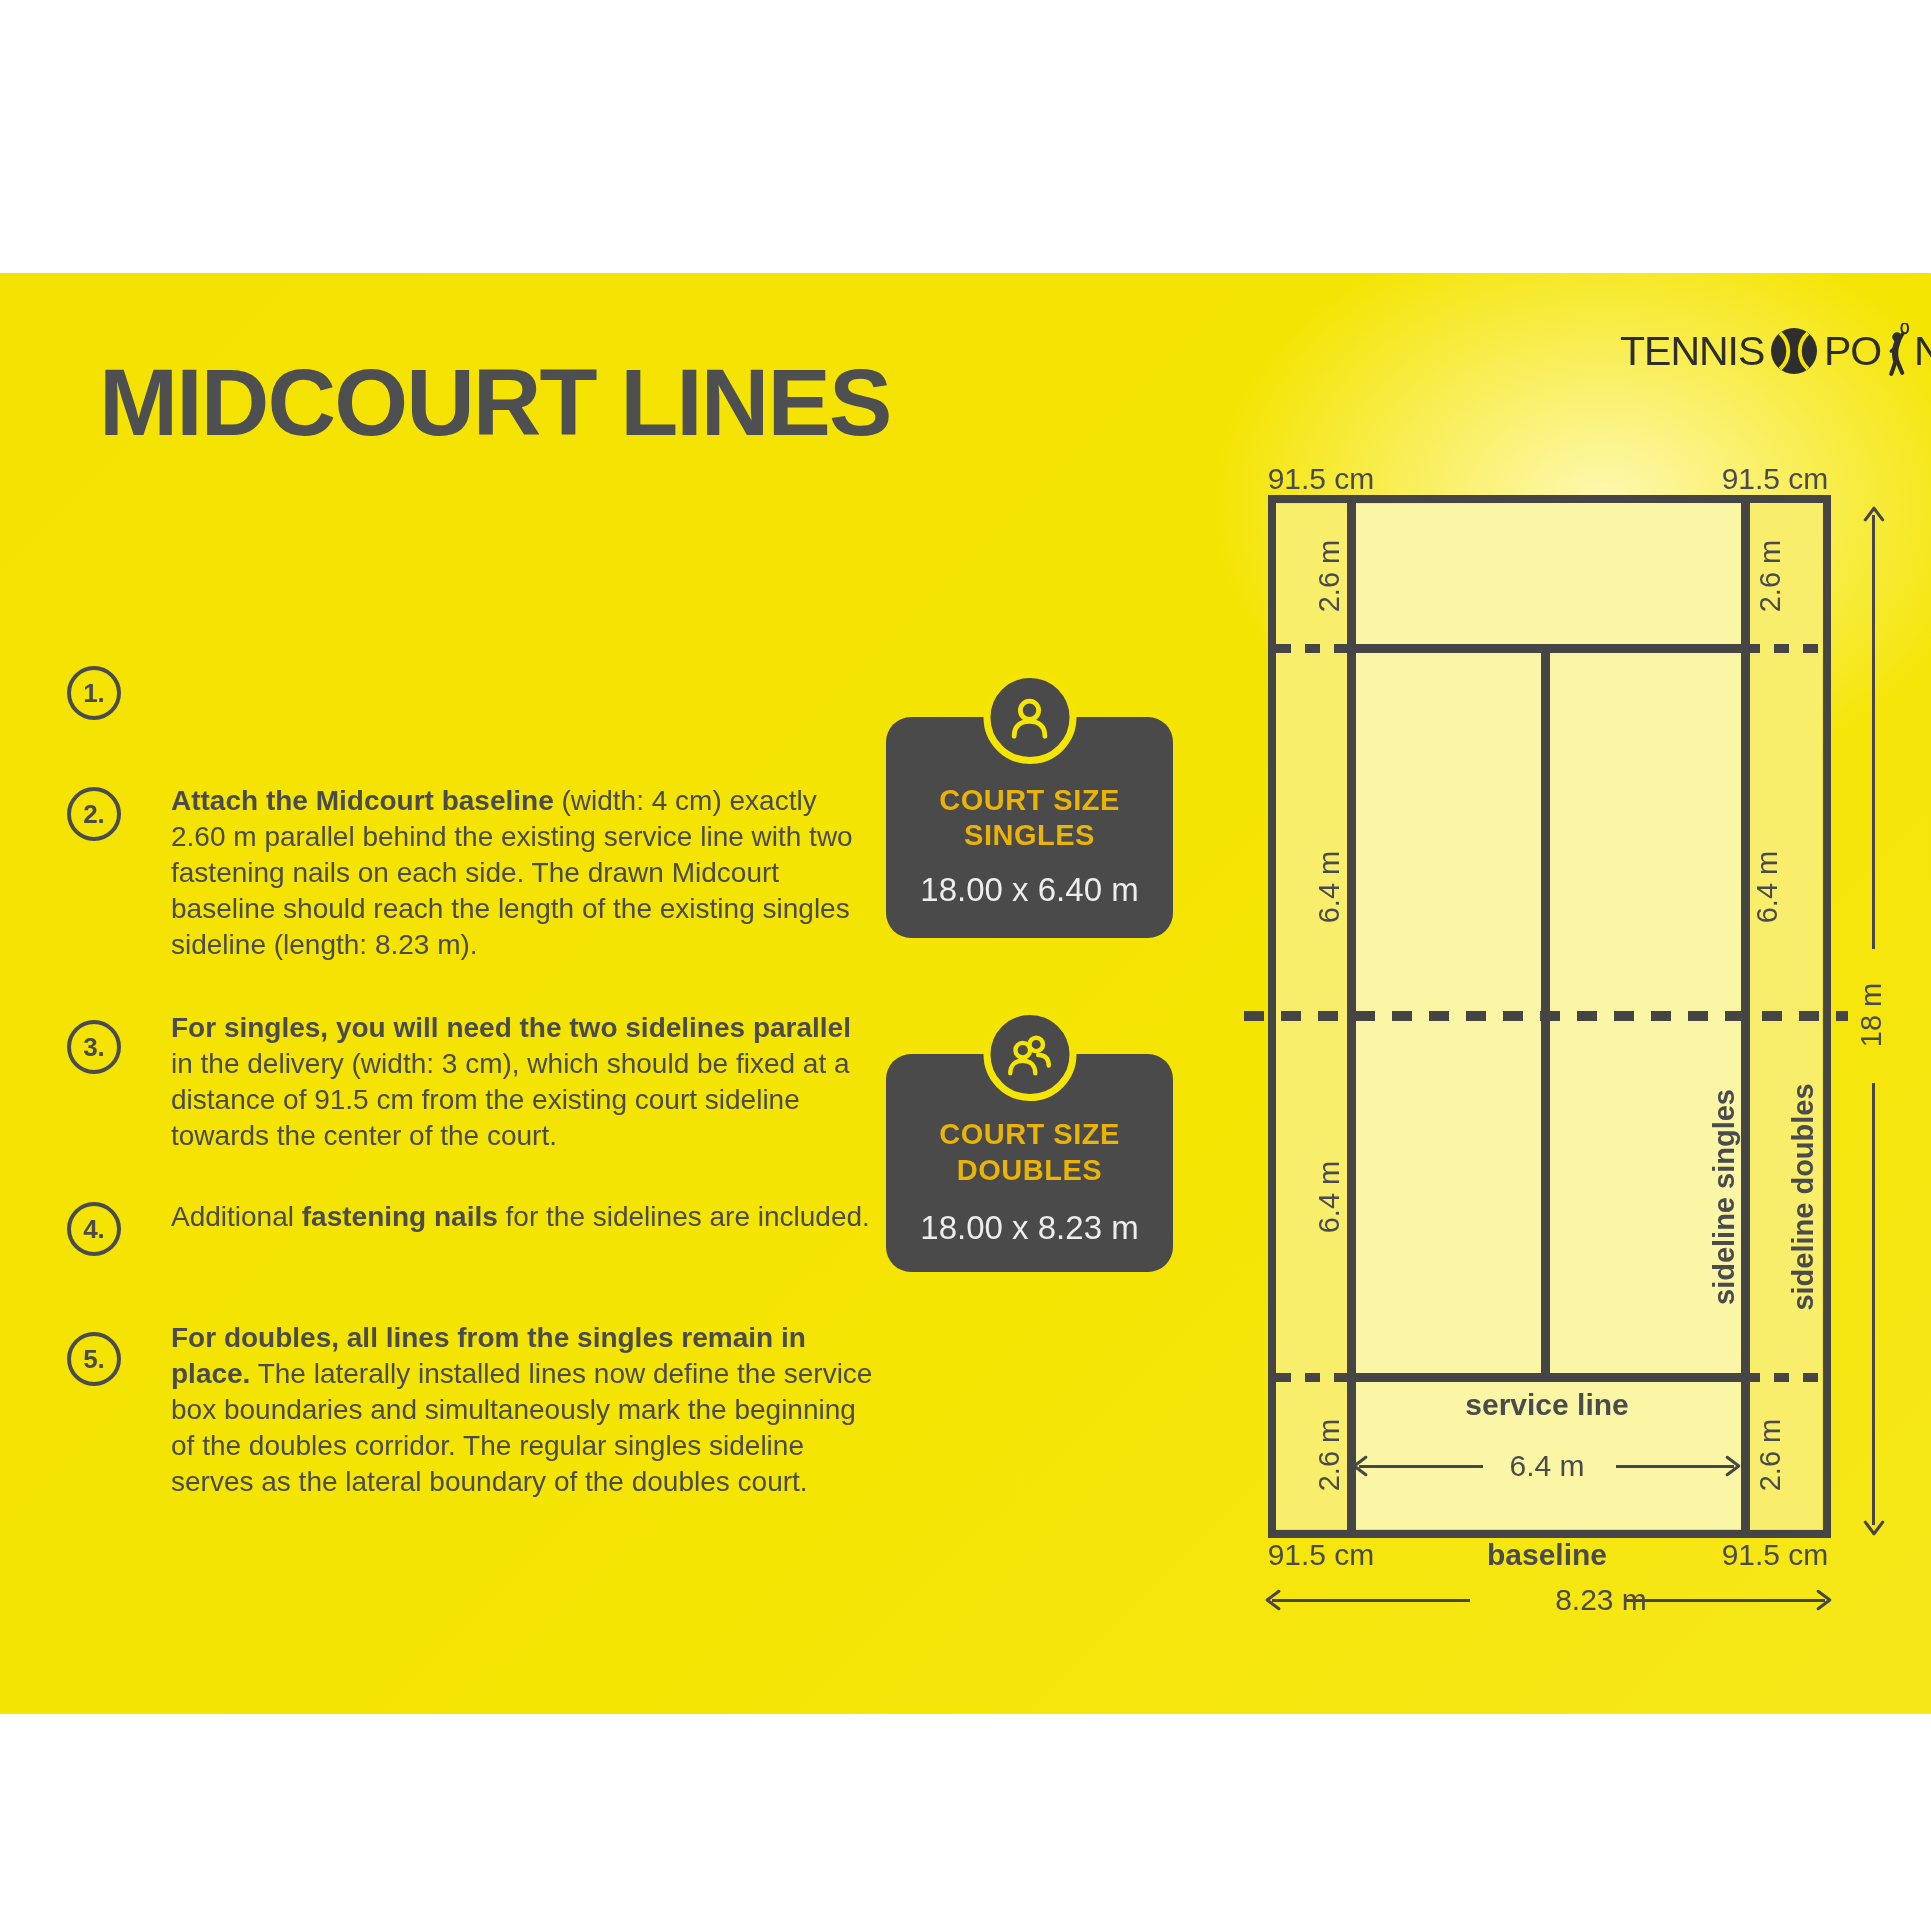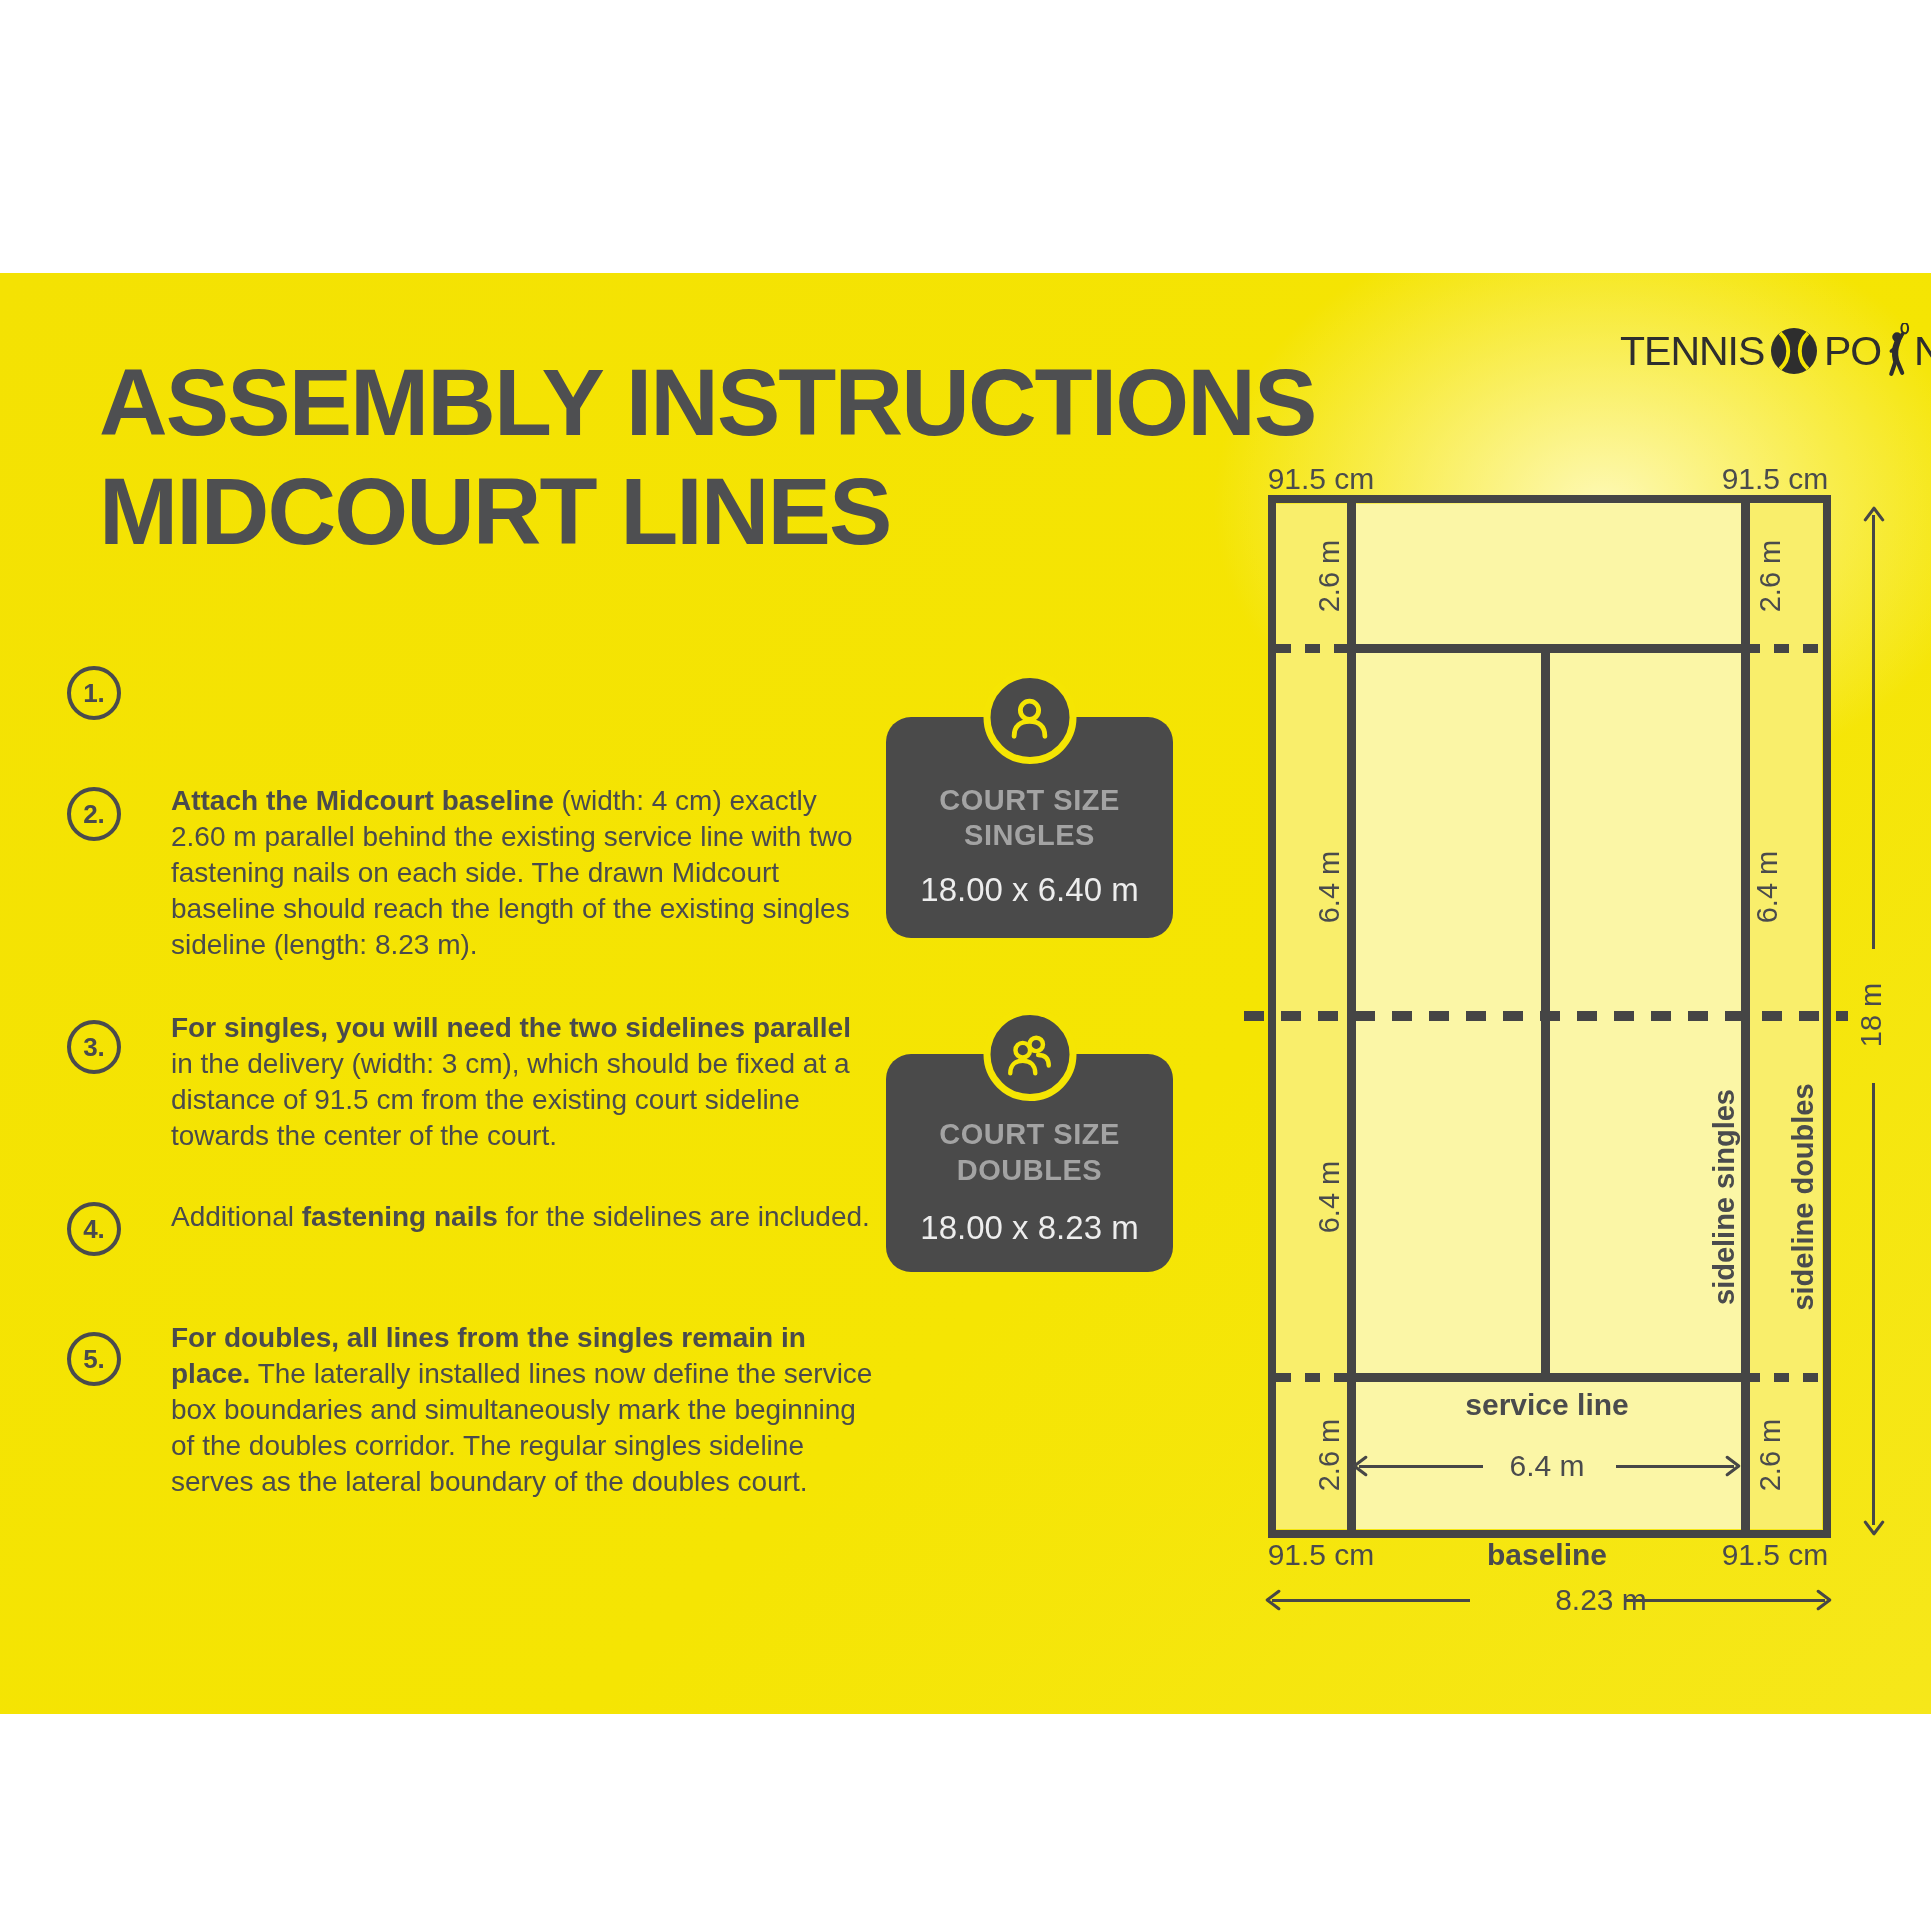--- a/index.html
+++ b/index.html
@@ -20,21 +20,21 @@
                font-weight:700;font-size:26px;transform:translate(-50%,-50%);}
   .step-text{width:705px;font-size:28px;line-height:36px;}
   .step-text b{font-weight:700;}
   
   .badge{left:886px;width:287px;background:#4a4a4a;border-radius:25px;}
   .badge-circle{position:absolute;left:50%;top:-46px;transform:translateX(-50%);
                 width:93px;height:93px;box-sizing:border-box;border-radius:50%;
                 background:#4a4a4a;border:7.7px solid #f5e503;
                 display:flex;align-items:center;justify-content:center;}
   .badge .t{position:absolute;left:50%;transform:translate(-50%,-50%);font-weight:700;
-            font-size:29px;color:#a3a3a3;letter-spacing:0.5px;white-space:nowrap;}
+            font-size:29px;color:#eab308;letter-spacing:0.5px;white-space:nowrap;}
   .badge .d{position:absolute;left:50%;transform:translate(-50%,-50%);
             font-size:33px;color:#ededed;white-space:nowrap;}
   
   .fill{position:absolute;}
   .line{position:absolute;background:#454545;}
   .dash-h{position:absolute;background:repeating-linear-gradient(90deg,#454545 0 15.4px,transparent 15.4px 29px);}
   .net{position:absolute;background:repeating-linear-gradient(90deg,#454545 0 20px,transparent 20px 37px);}
   .court-border{position:absolute;border:8.7px solid #454545;box-sizing:border-box;background:transparent;}
   .hlabel{position:absolute;transform:translate(-50%,-50%);font-size:30px;white-space:nowrap;color:#4a4b4d;}
   .vlabel{position:absolute;transform:translate(-50%,-50%) rotate(-90deg);font-size:29px;white-space:nowrap;color:#4a4b4d;}
@@ -43,21 +43,20 @@
   .chev{position:absolute;width:29px;height:29px;transform:translate(-50%,-50%) rotate(var(--r,0deg));}
   .chev polyline{fill:none;stroke:#474747;stroke-width:3.2px;stroke-linecap:round;stroke-linejoin:round;}
 </style>
 </head>
 <body>
 
 <div class="page">
   <div class="slide">
 
     <div class="abs title">
-      <div>ASSEMBLY INSTRUCTIONS</div>
       <div>MIDCOURT LINES</div>
     </div>
 
     <div class="abs logo">
       <span class="w">TENNIS</span>
       <span style="display:flex;">
         <svg width="48" height="48" viewBox="0 0 48 48">
           <circle cx="24" cy="24" r="23" fill="#2e2e2e"></circle>
           <path d="M10 6 C21 16 21 32 10 42" stroke="#f5e503" stroke-width="4" fill="none"></path>
           <path d="M38 6 C27 16 27 32 38 42" stroke="#f5e503" stroke-width="4" fill="none"></path>

